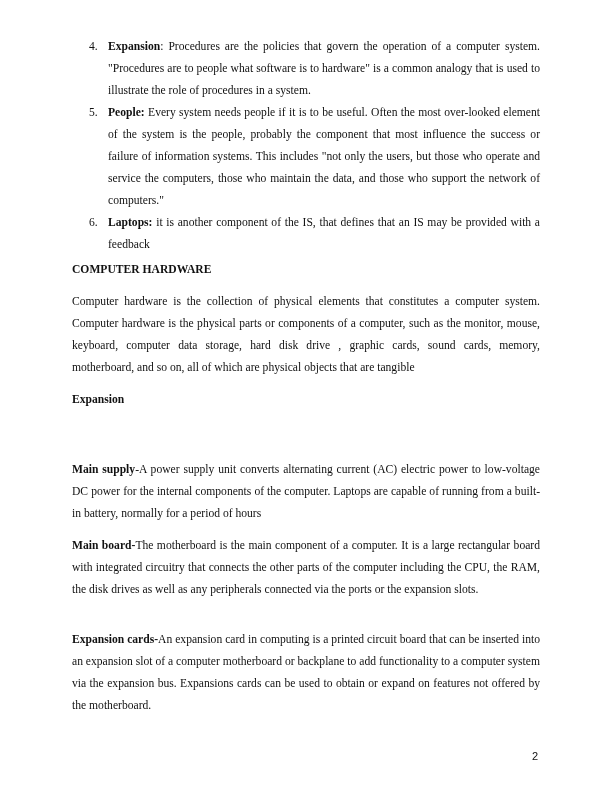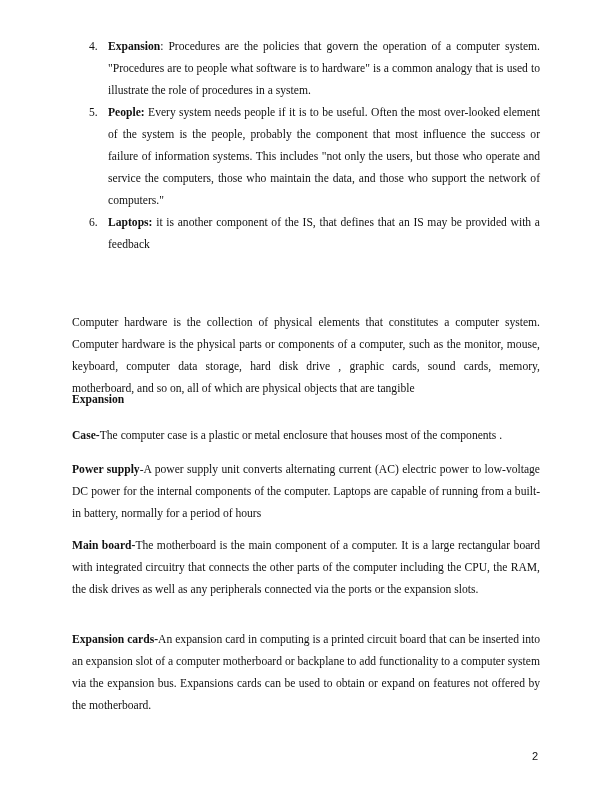--- a/index.html
+++ b/index.html
@@ -27,31 +27,29 @@
     <li>
       <span class="num">5.</span>
       <b>People:</b><span> </span><span>Every system needs people if it is to be useful. Often the most over-looked element of the system is the people, probably the component that most influence the success or failure of information systems. This includes "not only the users, but those who operate and service the computers, those who maintain the data, and those who support the network of computers."</span>
     </li>
     <li>
       <span class="num">6.</span>
       <b>Laptops:</b><span> </span><span>it is another component of the IS, that defines that an IS may be provided with a feedback</span>
     </li>
   </ol>
 
+  <div class="heading" style="top:259px;">COMPUTER HARDWARE</div>
 
-  <div class="para" style="top:291px;margin-top:21px;">Computer hardware  is the collection of physical elements that constitutes a computer system. Computer hardware is the physical parts or components of a computer, such as the monitor, mouse, keyboard, computer data storage, hard disk drive , graphic cards, sound cards, memory, motherboard, and so on, all of which are physical objects that are tangible</div>
+  <div class="para" style="top:291px;">Computer hardware  is the collection of physical elements that constitutes a computer system. Computer hardware is the physical parts or components of a computer, such as the monitor, mouse, keyboard, computer data storage, hard disk drive , graphic cards, sound cards, memory, motherboard, and so on, all of which are physical objects that are tangible</div>
 
   <div class="heading" style="top:389px;">Expansion</div>
 
-  <div class="para" style="top:425px;">
-    <b>Case-</b><span>The computer case is a plastic or metal enclosure that houses most of the components .</span>
-  </div>
 
   <div class="para" style="top:459px;">
-    <b>Power supply</b><span>-A power supply unit converts alternating current (AC) electric power to low-voltage DC power for the internal components of the computer. Laptops are capable of running from a built-in battery, normally for a period of hours</span>
+    <b>Main supply</b><span>-A power supply unit converts alternating current (AC) electric power to low-voltage DC power for the internal components of the computer. Laptops are capable of running from a built-in battery, normally for a period of hours</span>
   </div>
 
   <div class="para" style="top:629px;">
     <b>Expansion cards-</b><span>An expansion card in computing is a printed circuit board that can be inserted into an expansion slot of a computer motherboard or backplane to add functionality to a computer system via the expansion bus. Expansions cards can be used to obtain or expand on features not offered by the motherboard.</span>
   </div>
 
   <div class="para" style="top:535px;">
     <b>Main board-</b><span>The motherboard is the main component of a computer. It is a large rectangular board with integrated circuitry that connects the other parts of the computer including the CPU, the RAM, the disk drives as well as any peripherals connected via the ports or the expansion slots.</span>
   </div>
 

